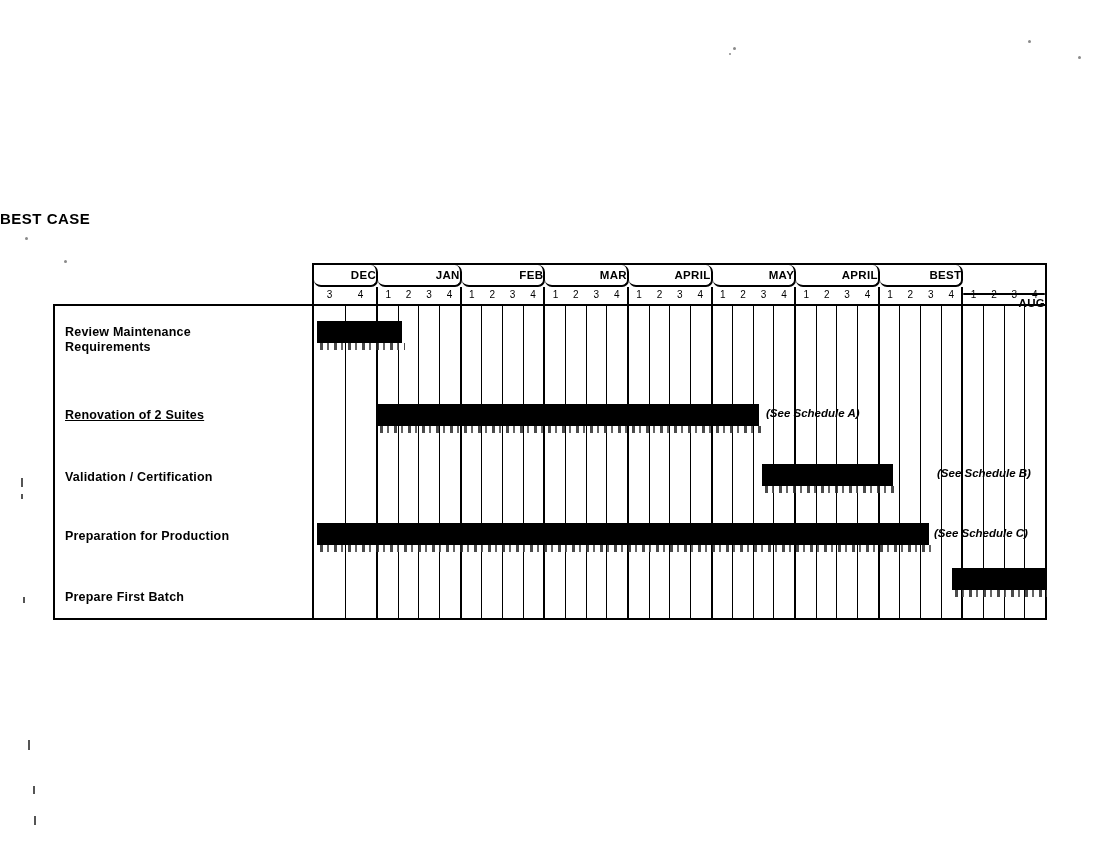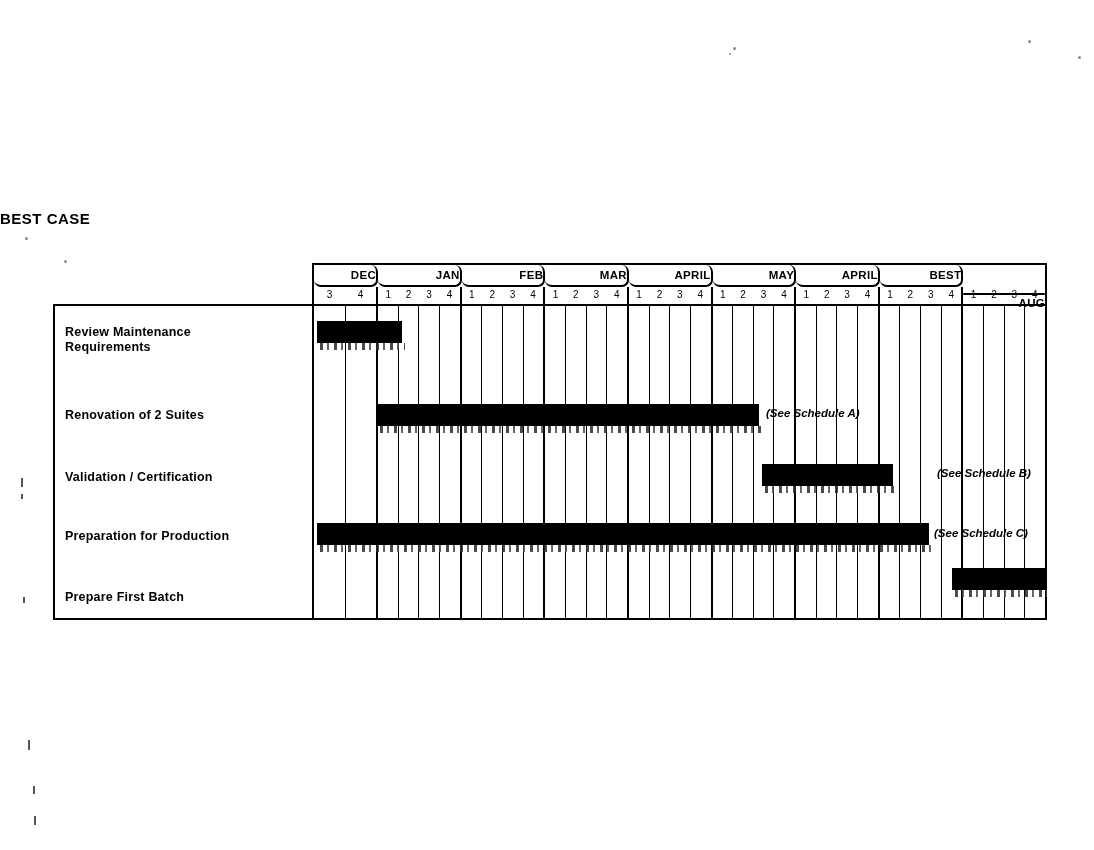--- a/index.html
+++ b/index.html
@@ -213,21 +213,21 @@
 
 <div id="gantt">
 
   <div id="outer-frame"></div>
 
   <div id="task-labels">
     <div class="task-label" style="top:21px;">
       <div>Review Maintenance</div>
       <div>Requirements</div>
     </div>
-    <div class="task-label" style="top:104px;">
+    <div class="task-label" style="top:104px;text-decoration:underline;">
       <div>Renovation of 2 Suites</div>
     </div>
     <div class="task-label" style="top:166px;">
       <div>Validation / Certification</div>
     </div>
     <div class="task-label" style="top:225px;">
       <div>Preparation for Production</div>
     </div>
     <div class="task-label" style="top:286px;">
       <div>Prepare First Batch</div>

